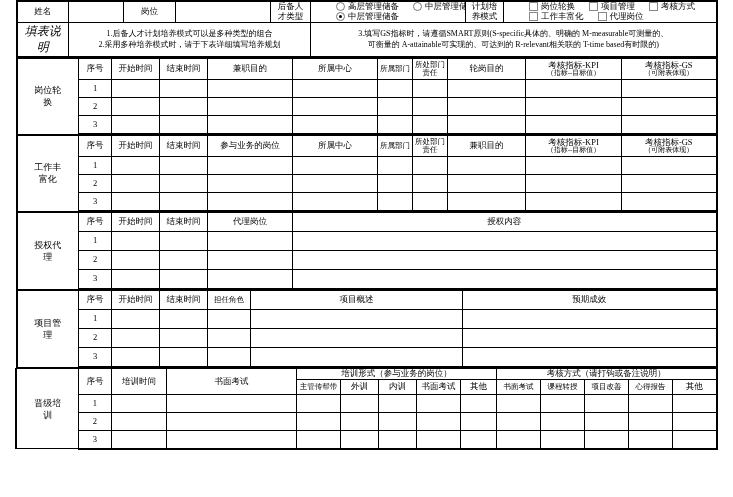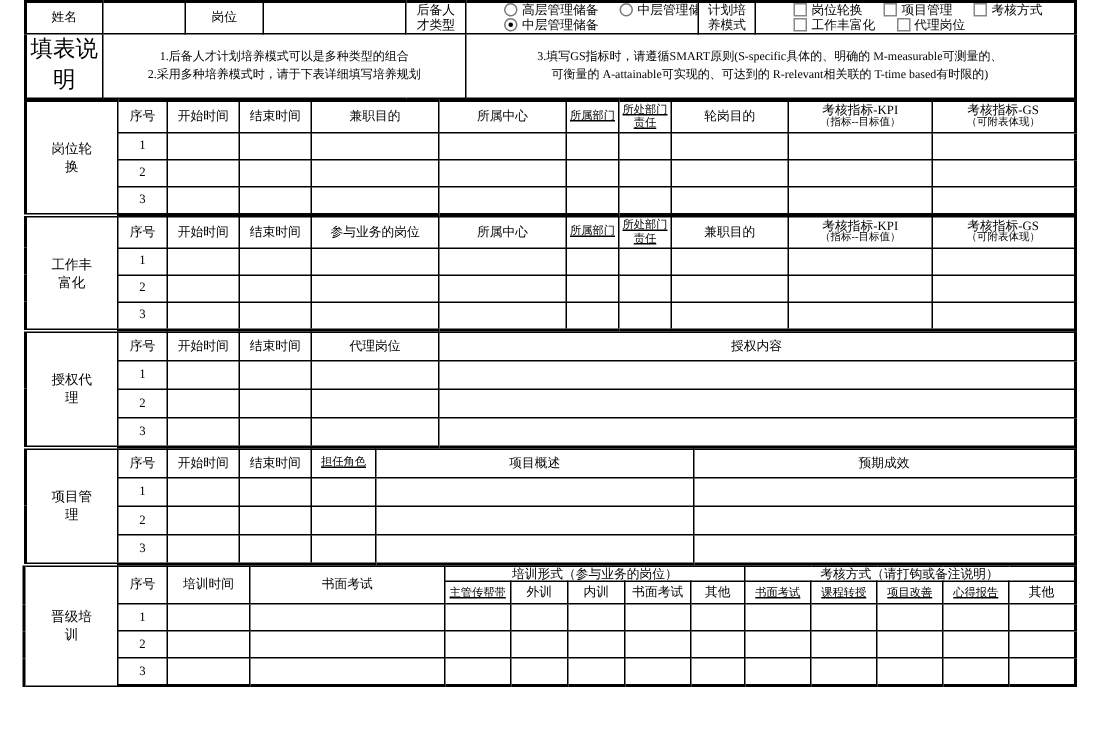--- a/index.html
+++ b/index.html
@@ -59,25 +59,26 @@
     font-size: 9px;
     line-height: 1.35;
   }
   .sn { font-size: 8.5px; }
   .small-sub {
     font-size: 7px;
     display: block;
     line-height: 1.05;
     margin-top: -1px;
   }
-  .tiny { font-size: 7.5px; text-decoration: underline; }
+  .tiny { font-size: 7.5px; }
 
   .note-label {
-    font-size: 15px;
+    font-size: 12px;
     line-height: 1.4;
+    font-style: italic;
   }
   .note-body {
     text-align: left;
     font-size: 8px;
     padding: 1px 3px;
     line-height: 1.45;
   }
   .note-body div { white-space: nowrap; }
   .note-right {
     text-align: left;

